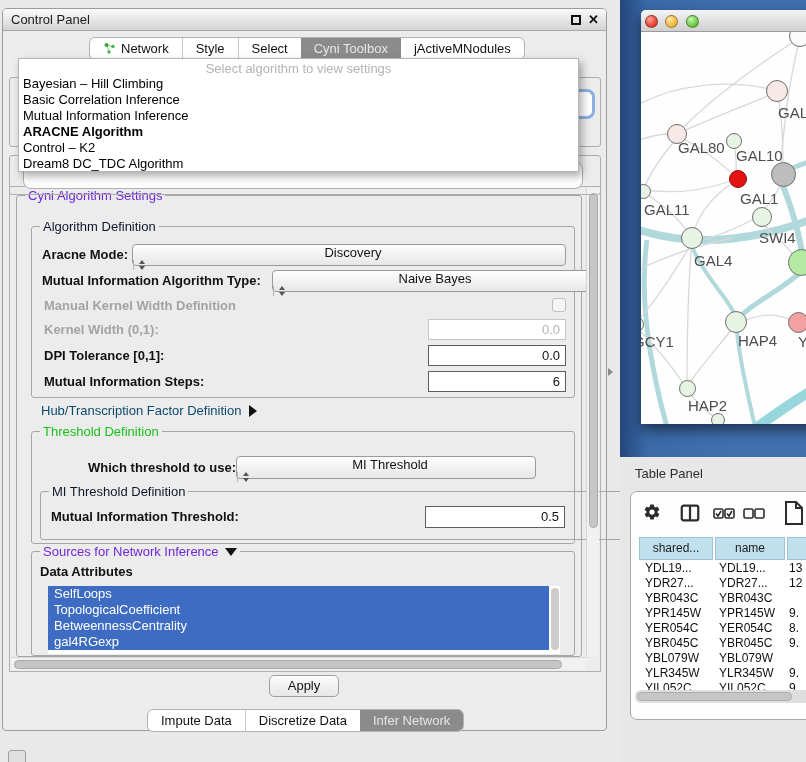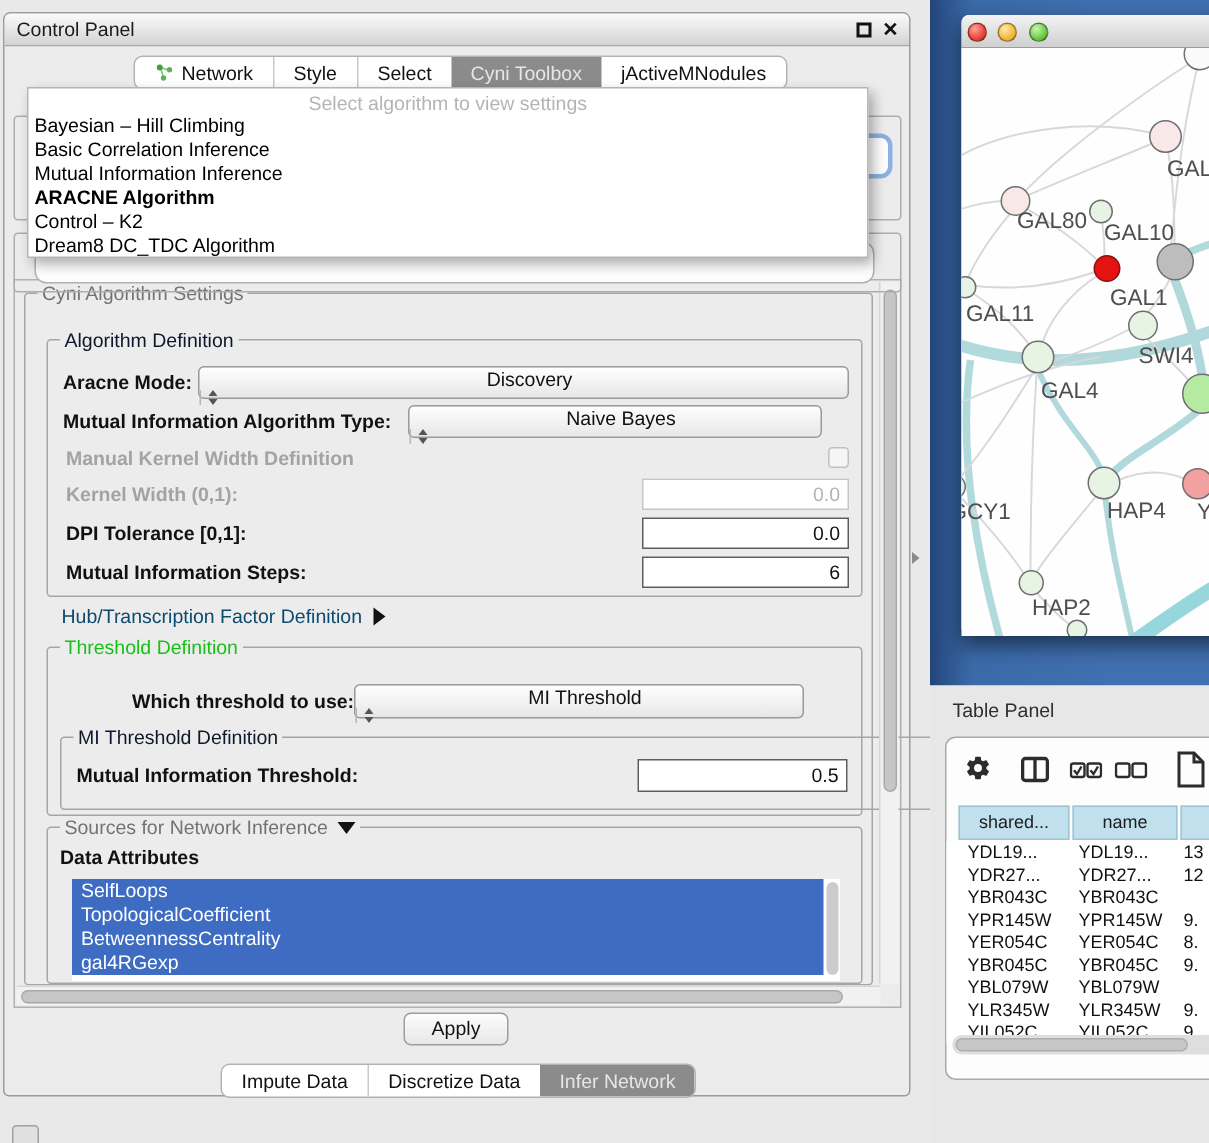--- a/index.html
+++ b/index.html
@@ -39,21 +39,21 @@
 
   
   .scrollpane { position:absolute; left:6px; top:177px; width:592px; height:486px;
     background:#ececec; border:1px solid #b0b0b0; }
   .vtrack { position:absolute; right:1px; top:1px; width:13px; height:468px; background:#f1f1f1; border-left:1px solid #d6d6d6; }
   .vthumb { position:absolute; left:2px; top:5px; width:9px; height:335px; background:#c6c6c6; border:1px solid #a8a8a8; border-radius:5px; }
   .htrack { position:absolute; left:1px; bottom:1px; height:13px; width:576px; background:#f1f1f1; border-top:1px solid #d6d6d6; }
   .hthumb { position:absolute; left:3px; top:2px; width:548px; height:9px; background:#c6c6c6; border:1px solid #a8a8a8; border-radius:5px; }
 
   .gbox { position:absolute; border:1px solid #a6a6a6; border-radius:3px; }
-  .gtitle { position:absolute; top:-8px; left:8px; background:#ececec; padding:0 3px; font-size:13px; color:#737373; white-space:nowrap; }
+  .gtitle { position:absolute; top:-8px; left:8px; background:#ececec; padding:0 3px; font-size:13px; color:#6d28d9; white-space:nowrap; }
   .t-blue { color:#0f172a; } .t-green { color:#18c018; }
 
   .flabel { position:absolute; font-size:13px; font-weight:bold; color:#111; white-space:nowrap; }
   .flabel.dis { color:#a3a3a3; }
 
   .combo { position:absolute; height:22px; border:1px solid #9a9a9a; border-radius:4px;
     background:linear-gradient(#fefefe,#e7e7e7); display:flex; align-items:center; cursor:pointer;flex-direction:column; }
   .combo .val { flex:1; padding-left:8px; font-size:13px; color:#111; }
   .combo .stepper { width:16px; align-self:stretch; border-left:1px solid #b5b5b5;
     display:flex; flex-direction:column; align-items:center; justify-content:center; gap:2px; }
@@ -179,21 +179,21 @@
           <span class="flabel" style="left:10px; top:17px; line-height:22px;">Aracne Mode:</span>
           <div class="combo" style="left:100px; top:17px; width:434px;">
             <span class="val">Discovery</span>
             <span class="stepper">
                 <span class="arr-up"></span>
                 <span class="arr-dn"></span>
               </span>
           </div>
 
           <span class="flabel" style="left:10px; top:43px; line-height:22px;">Mutual Information Algorithm Type:</span>
-          <div class="combo" style="left:240px; top:43px; width:276px;">
+          <div class="combo" style="left:240px; top:43px; width:318px;">
             <span class="val">Naive Bayes</span>
             <span class="stepper">
                 <span class="arr-up"></span>
                 <span class="arr-dn"></span>
               </span>
           </div>
 
           <span class="flabel dis" style="left:12px; top:72px; line-height:14px;">Manual Kernel Width Definition</span>
           <span class="checkbox" style="left:520px; top:71px;"></span>
 

